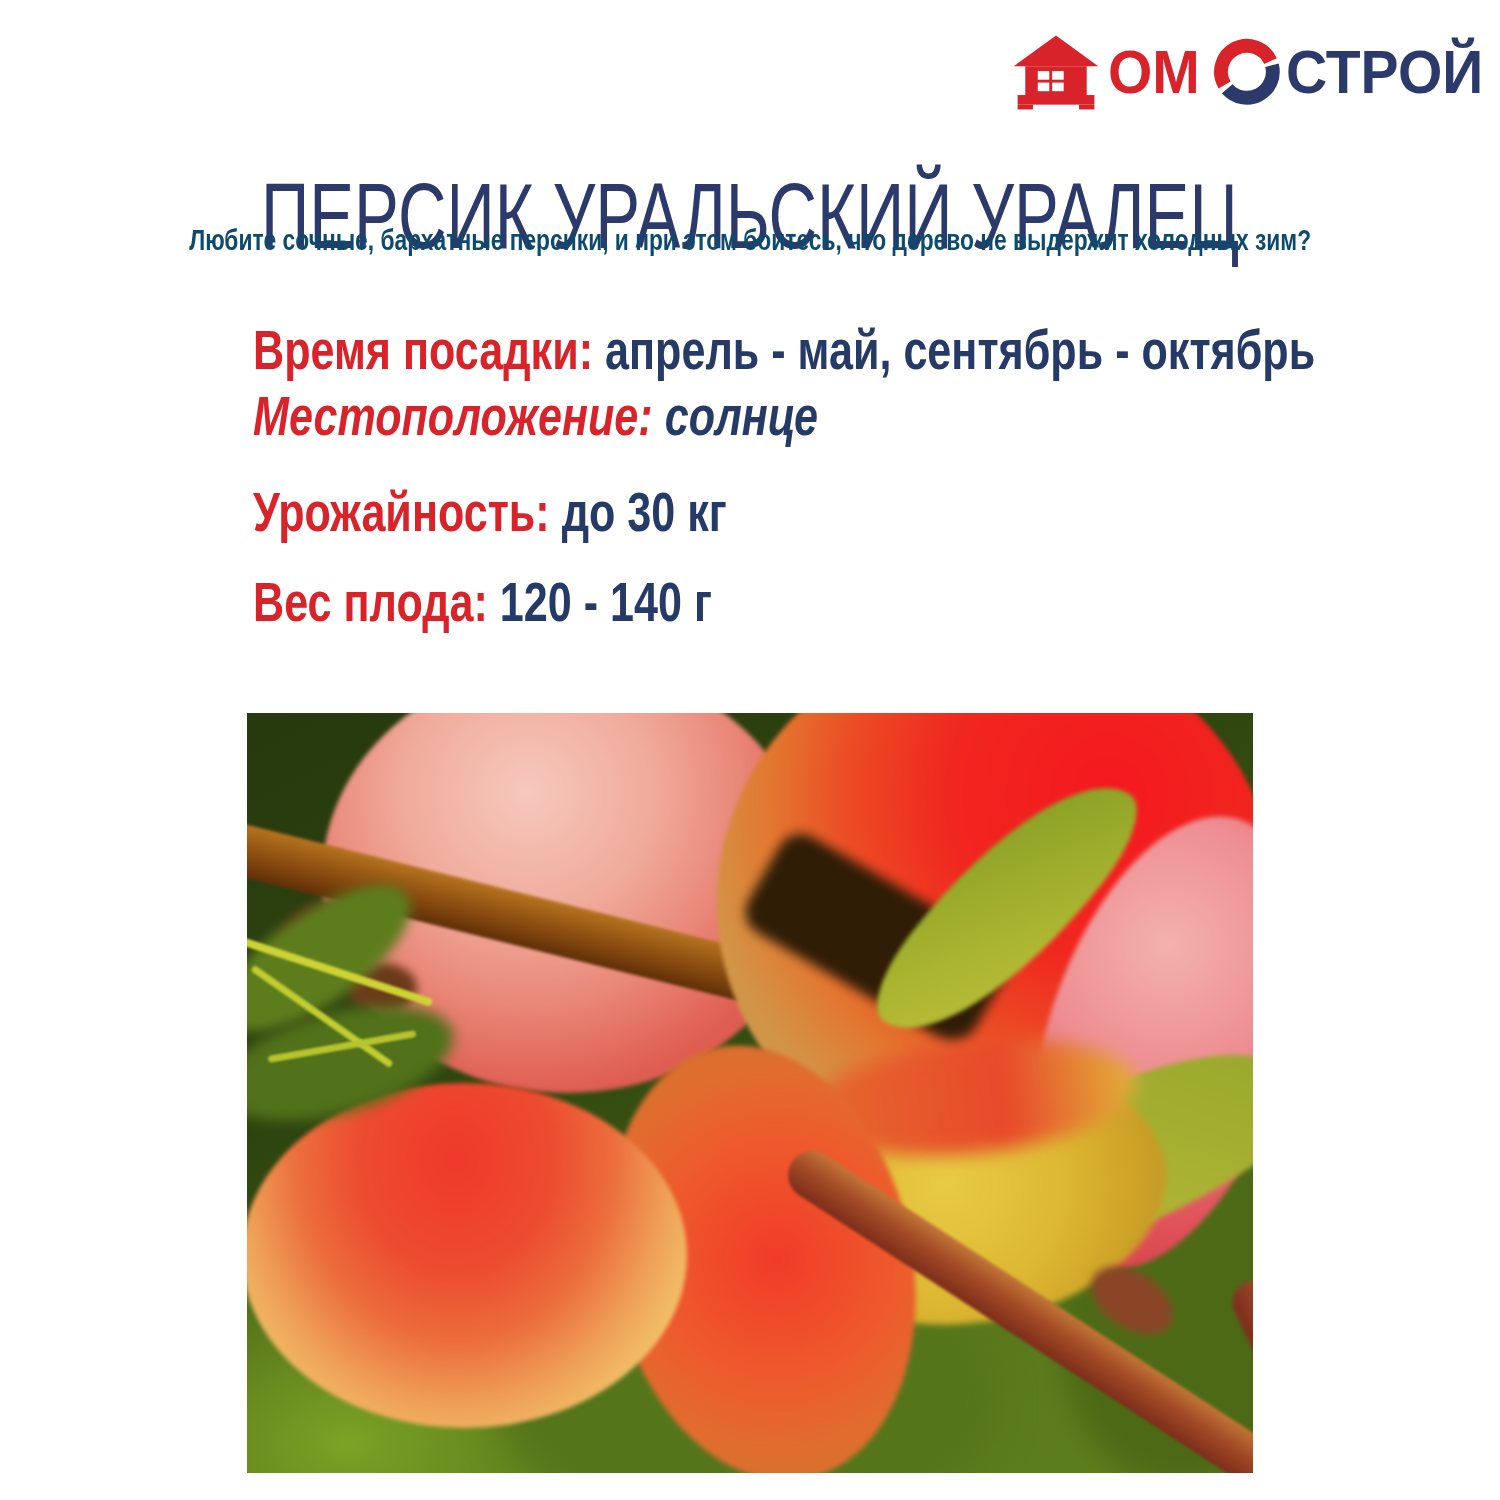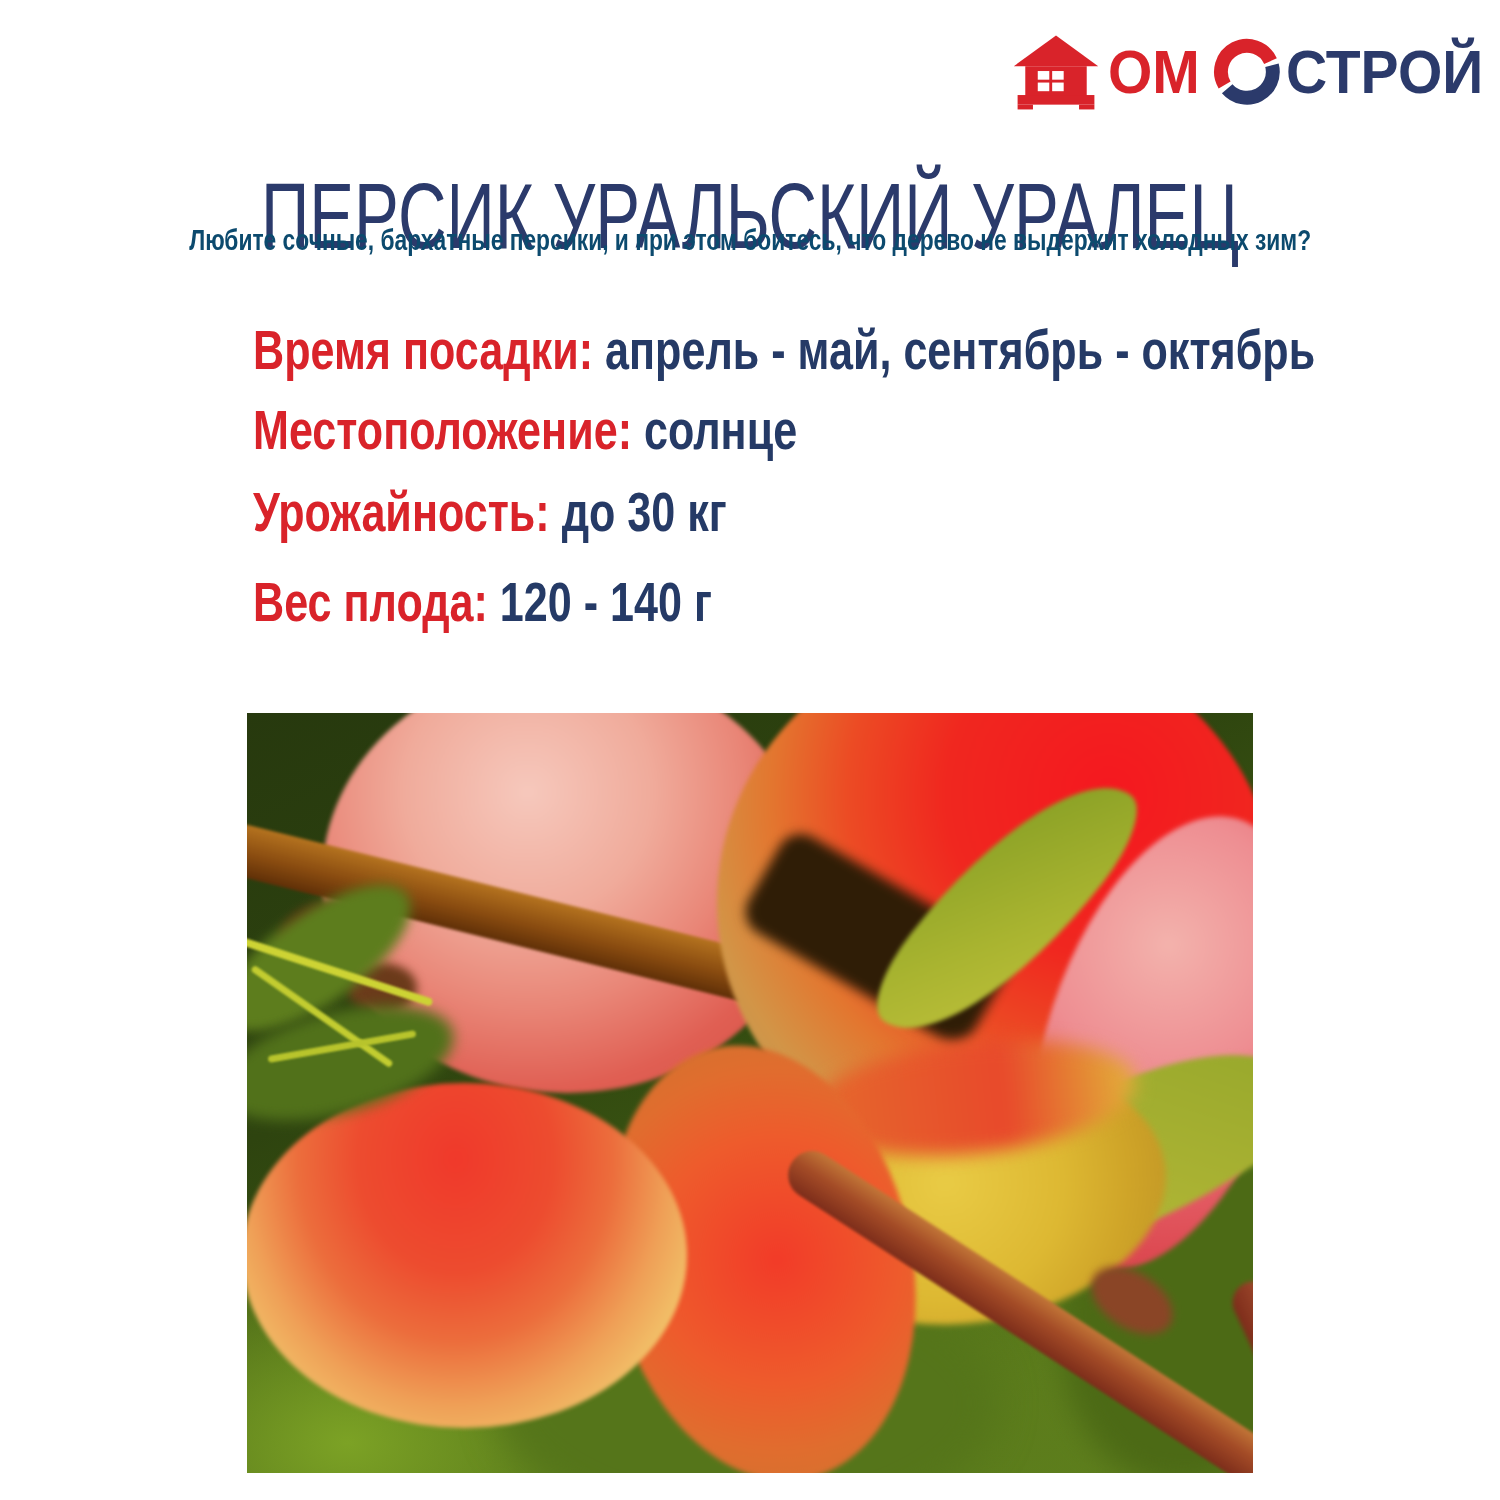--- a/index.html
+++ b/index.html
@@ -39,21 +39,21 @@
   .intro .squeeze { display:inline-block; transform:scaleX(.76); transform-origin:center; }
 
   
   .spec {
     position:absolute; left:253px; white-space:nowrap;
     font-size:56px; line-height:56px; font-weight:bold;
   }
   .spec .squeeze { display:inline-block; transform:scaleX(.77); transform-origin:left center; }
   .spec .lab { color:#D9232A; }
   .spec .val { color:#253A66; }
-  .spec1 { top:322px; } .spec2 { top:402px; } .spec3 { top:484px; } .spec4 { top:574px; }
+  .spec1 { top:322px; } .spec2 { top:388px;font-style:italic; } .spec3 { top:484px; } .spec4 { top:574px; }
 
   
   .photo {
     position:absolute; left:247px; top:713px; width:1006px; height:760px; overflow:hidden;
     background:
       radial-gradient(ellipse 620px 420px at 10% 96%, #7ca225 0%, rgba(124,162,37,0) 60%),
       radial-gradient(ellipse 720px 520px at 86% 92%, #5d7d1c 0%, rgba(93,125,28,0) 70%),
       linear-gradient(155deg, #27390e 0%, #2e440f 35%, #3e5a13 60%, #55761a 85%, #62881e 100%);
   }
   .photo div { position:absolute; }

